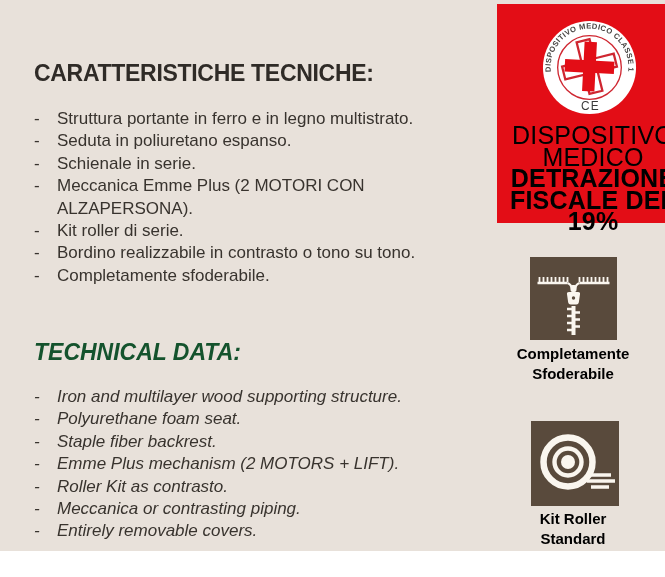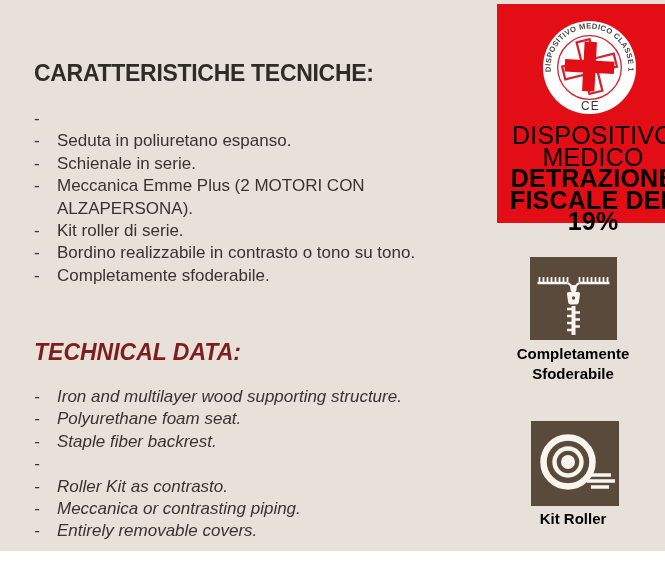--- a/index.html
+++ b/index.html
@@ -12,21 +12,21 @@
   .title-it{
     position:absolute;left:34px;top:60px;
     font-size:23px;font-weight:bold;color:#2f2b27;letter-spacing:-0.3px;
     white-space:nowrap;
   }
   .spec-list{position:absolute;left:34px;width:424px;list-style:none;margin:0;padding:0;
     font-size:17px;line-height:22.4px;color:#38332e;}
   .list-it{top:108px;}
   .title-en{
     position:absolute;left:34px;top:339px;
-    font-size:23px;font-weight:bold;font-style:italic;color:#7f1d1d;
+    font-size:23px;font-weight:bold;font-style:italic;color:#14532d;
     white-space:nowrap;
   }
   .list-en{top:386px;font-style:italic;}
   .spec-list li{display:flex;}
   .dash{flex:none;width:23px;}
   .itxt{white-space:pre-line;}
 
   
   .med-box{position:absolute;left:497px;top:4px;width:168px;height:219px;background:#e30d16;}
   .stamp{position:absolute;left:45px;top:16px;}
@@ -46,20 +46,21 @@
 </head>
 <body>
 
 <div class="page">
 
   <div class="title-it">CARATTERISTICHE TECNICHE:</div>
 
   <ul class="spec-list list-it">
     <li>
         <span class="dash">-</span>
+        <span class="itxt">Struttura portante in ferro e in legno multistrato.</span>
       </li>
     <li>
         <span class="dash">-</span>
         <span class="itxt">Seduta in poliuretano espanso.</span>
       </li>
     <li>
         <span class="dash">-</span>
         <span class="itxt">Schienale in serie.</span>
       </li>
     <li>
@@ -91,20 +92,21 @@
     <li>
         <span class="dash">-</span>
         <span class="itxt">Polyurethane foam seat.</span>
       </li>
     <li>
         <span class="dash">-</span>
         <span class="itxt">Staple fiber backrest.</span>
       </li>
     <li>
         <span class="dash">-</span>
+        <span class="itxt">Emme Plus mechanism (2 MOTORS + LIFT).</span>
       </li>
     <li>
         <span class="dash">-</span>
         <span class="itxt">Roller Kit as contrasto.</span>
       </li>
     <li>
         <span class="dash">-</span>
         <span class="itxt">Meccanica or contrasting piping.</span>
       </li>
     <li>
@@ -160,15 +162,16 @@
   <div class="card card-roller">
     <svg width="88" height="85" viewBox="0 0 88 85">
       <circle cx="37" cy="41" r="24.5" stroke="#faf6ef" stroke-width="6.5" fill="none"></circle>
       <circle cx="37" cy="41" r="13.5" stroke="#faf6ef" stroke-width="4.4" fill="none"></circle>
       <circle cx="37" cy="41" r="7" fill="#faf6ef"></circle>
       <path d="M59,54 H80 M56,60 H84 M60,66 H78" stroke="#faf6ef" stroke-width="3.4"></path>
     </svg>
   </div>
   <div class="card-label label-roller">
     <div>Kit Roller</div>
+    <div>Standard</div>
   </div>
 
 </div>
 
 </body></html>

